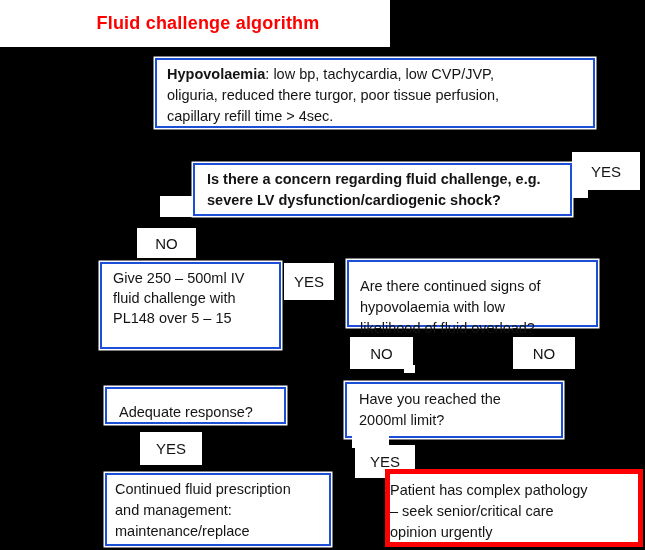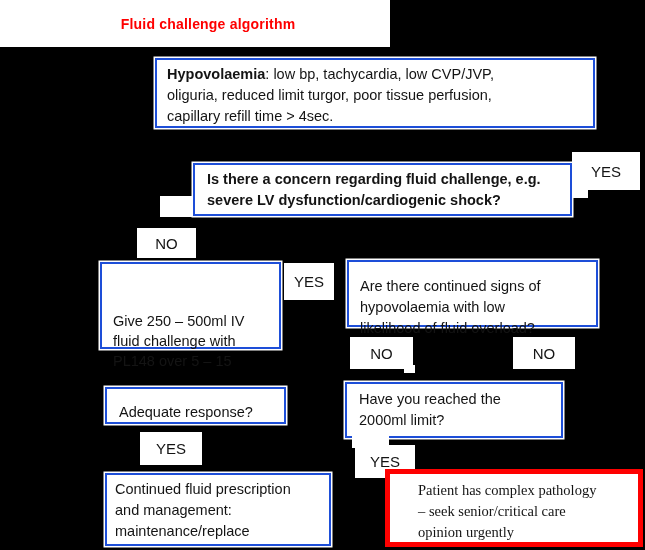--- a/index.html
+++ b/index.html
@@ -17,43 +17,43 @@
   .give .ln{line-height:20px;}
   .label{
     position:absolute;box-sizing:border-box;background:var(--boxbg,#fff);
     color:var(--ink,#141414);font-size:15px;display:flex;align-items:center;
     justify-content:center;
   }
   .titlebox{
     position:absolute;left:0;top:0;width:390px;height:47px;background:var(--boxbg,#fff);
     display:flex;align-items:center;justify-content:center;
   }
-  .titletext{color:var(--red,#fe0000);font-weight:bold;font-size:14px;letter-spacing:0.2px;padding-left:26px;}
+  .titletext{color:var(--red,#fe0000);font-weight:bold;font-size:18px;letter-spacing:0.2px;padding-left:26px;}
   .alert{
     position:absolute;box-sizing:border-box;background:var(--boxbg,#fff);
     border:5px solid var(--red,#fe0000);color:var(--ink,#141414);font-size:14.5px;
   }
-  .alert .pad{padding:6px 28px;font-family:Liberation Serif, serif;}
+  .alert .pad{padding:6px 0;}
   .frag{position:absolute;background:var(--boxbg,#fff);}
   .b{font-weight:bold;}
   .inlinewrap{display:block;line-height:21px;}
 </style>
 </head>
 <body>
 
 <div class="stage">
 
   <div class="titlebox">
     <span class="titletext">Fluid challenge algorithm</span>
   </div>
 
   <div class="box" style="left:155px;top:58px;width:440px;height:70px;">
     <div class="pad" style="padding:4px 10px;">
       <span class="inlinewrap"><span class="b">Hypovolaemia</span><span>: low bp, tachycardia, low CVP/JVP,</span></span>
-      <span class="ln">oliguria, reduced limit turgor, poor tissue perfusion,</span>
+      <span class="ln">oliguria, reduced there turgor, poor tissue perfusion,</span>
       <span class="ln">capillary refill time &gt; 4sec.</span>
     </div>
   </div>
 
   <div class="box" style="left:193px;top:163px;width:379px;height:53px;font-weight:bold;">
     <div class="pad" style="padding:4px 12px;">
       <span class="ln">Is there a concern regarding fluid challenge, e.g.</span>
       <span class="ln">severe LV dysfunction/cardiogenic shock?</span>
     </div>
   </div>
@@ -63,21 +63,21 @@
   </div>
   <div class="frag" style="left:572px;top:188px;width:16px;height:10px;"></div>
 
   <div class="frag" style="left:160px;top:196px;width:33px;height:21px;"></div>
 
   <div class="label" style="left:137px;top:228px;width:59px;height:30px;">
     <span>NO</span>
   </div>
 
   <div class="box give" style="left:100px;top:262px;width:181px;height:87px;">
-    <div class="pad" style="padding:4px 11px;margin-top:43px;">
+    <div class="pad" style="padding:4px 11px;">
       <span class="ln">Give 250 – 500ml IV</span>
       <span class="ln">fluid challenge with</span>
       <span class="ln">PL148 over 5 – 15</span>
     </div>
   </div>
 
   <div class="label" style="left:284px;top:263px;width:50px;height:37px;">
     <span>YES</span>
   </div>
 

